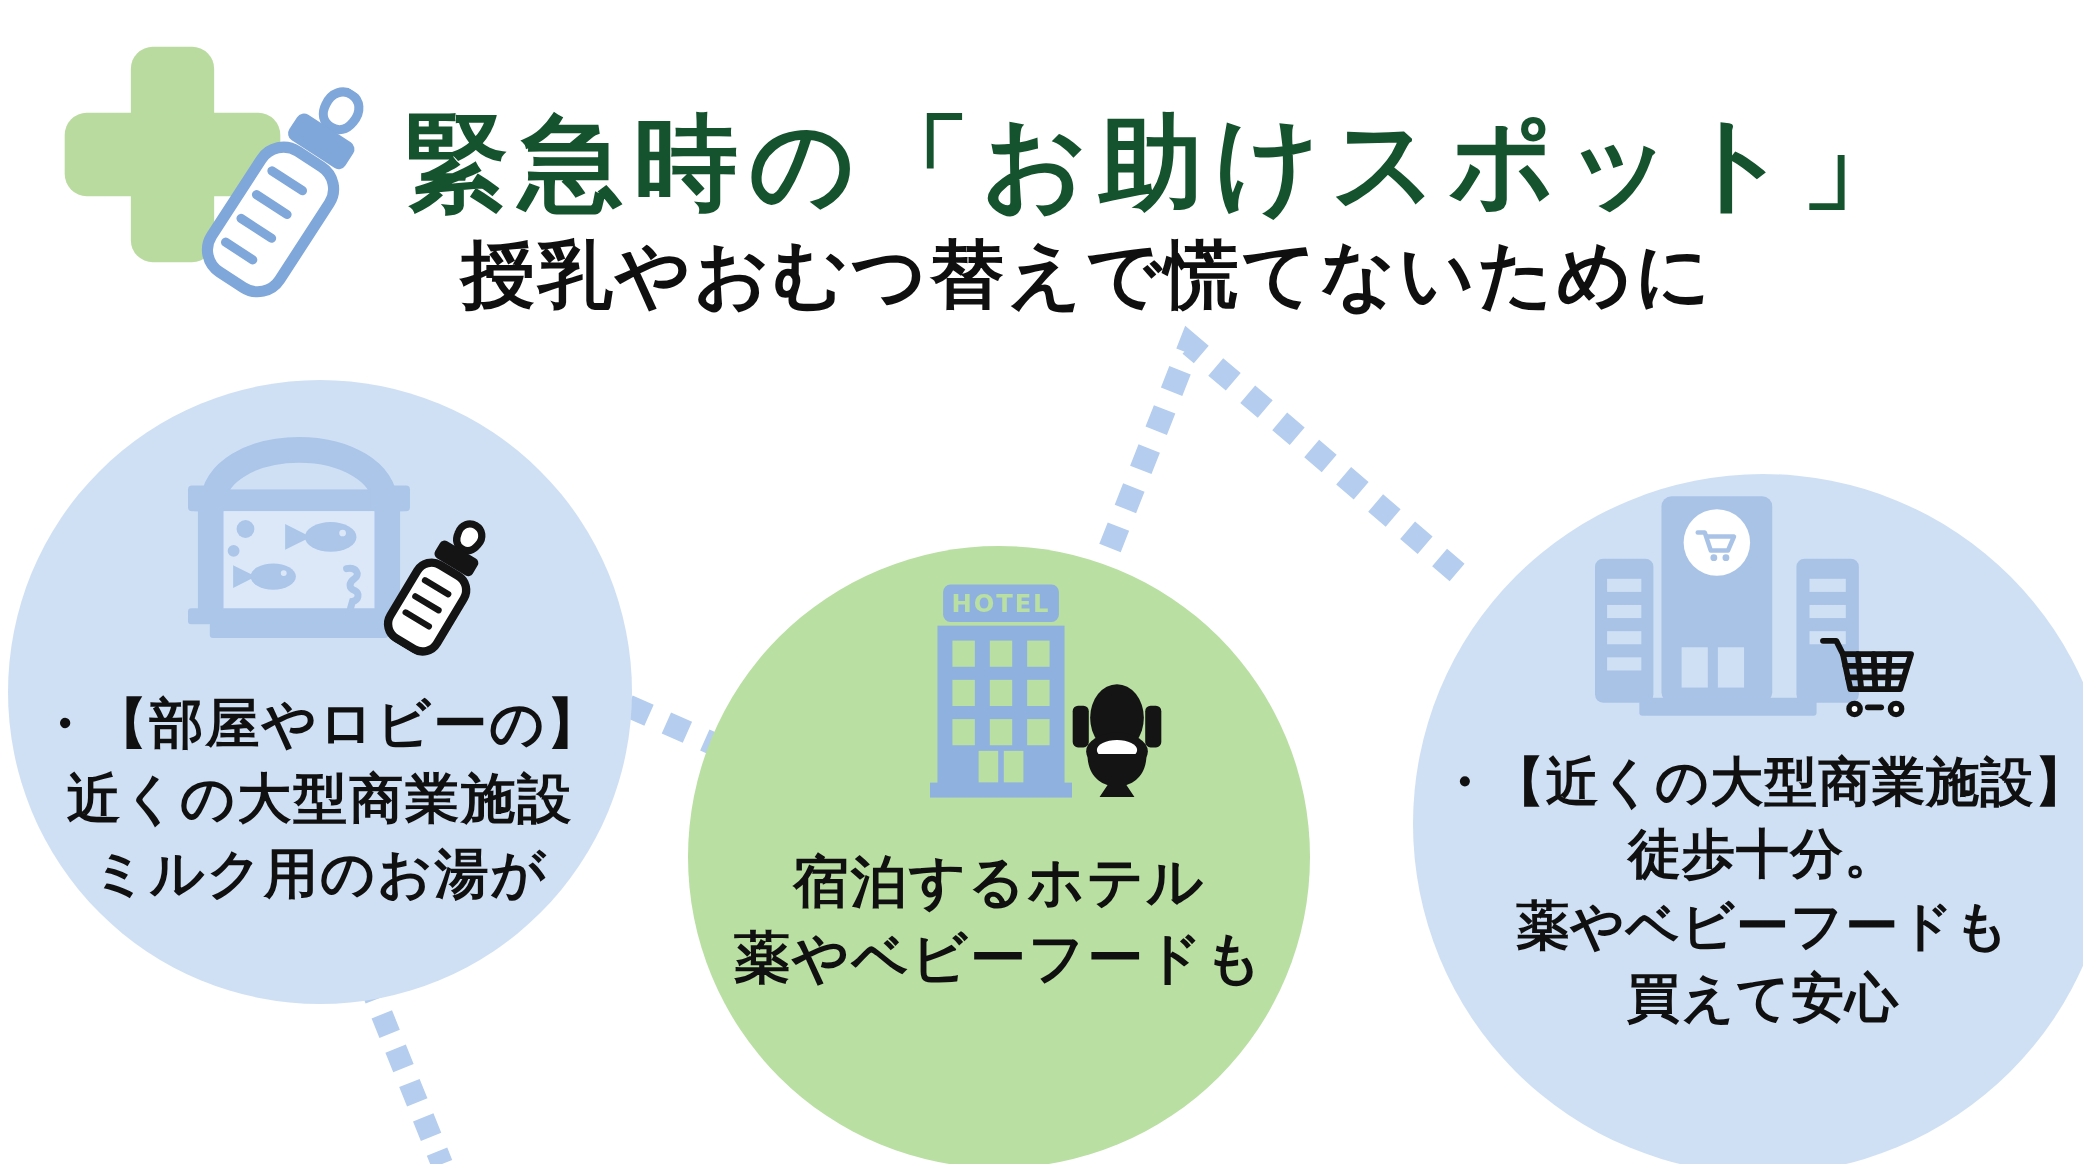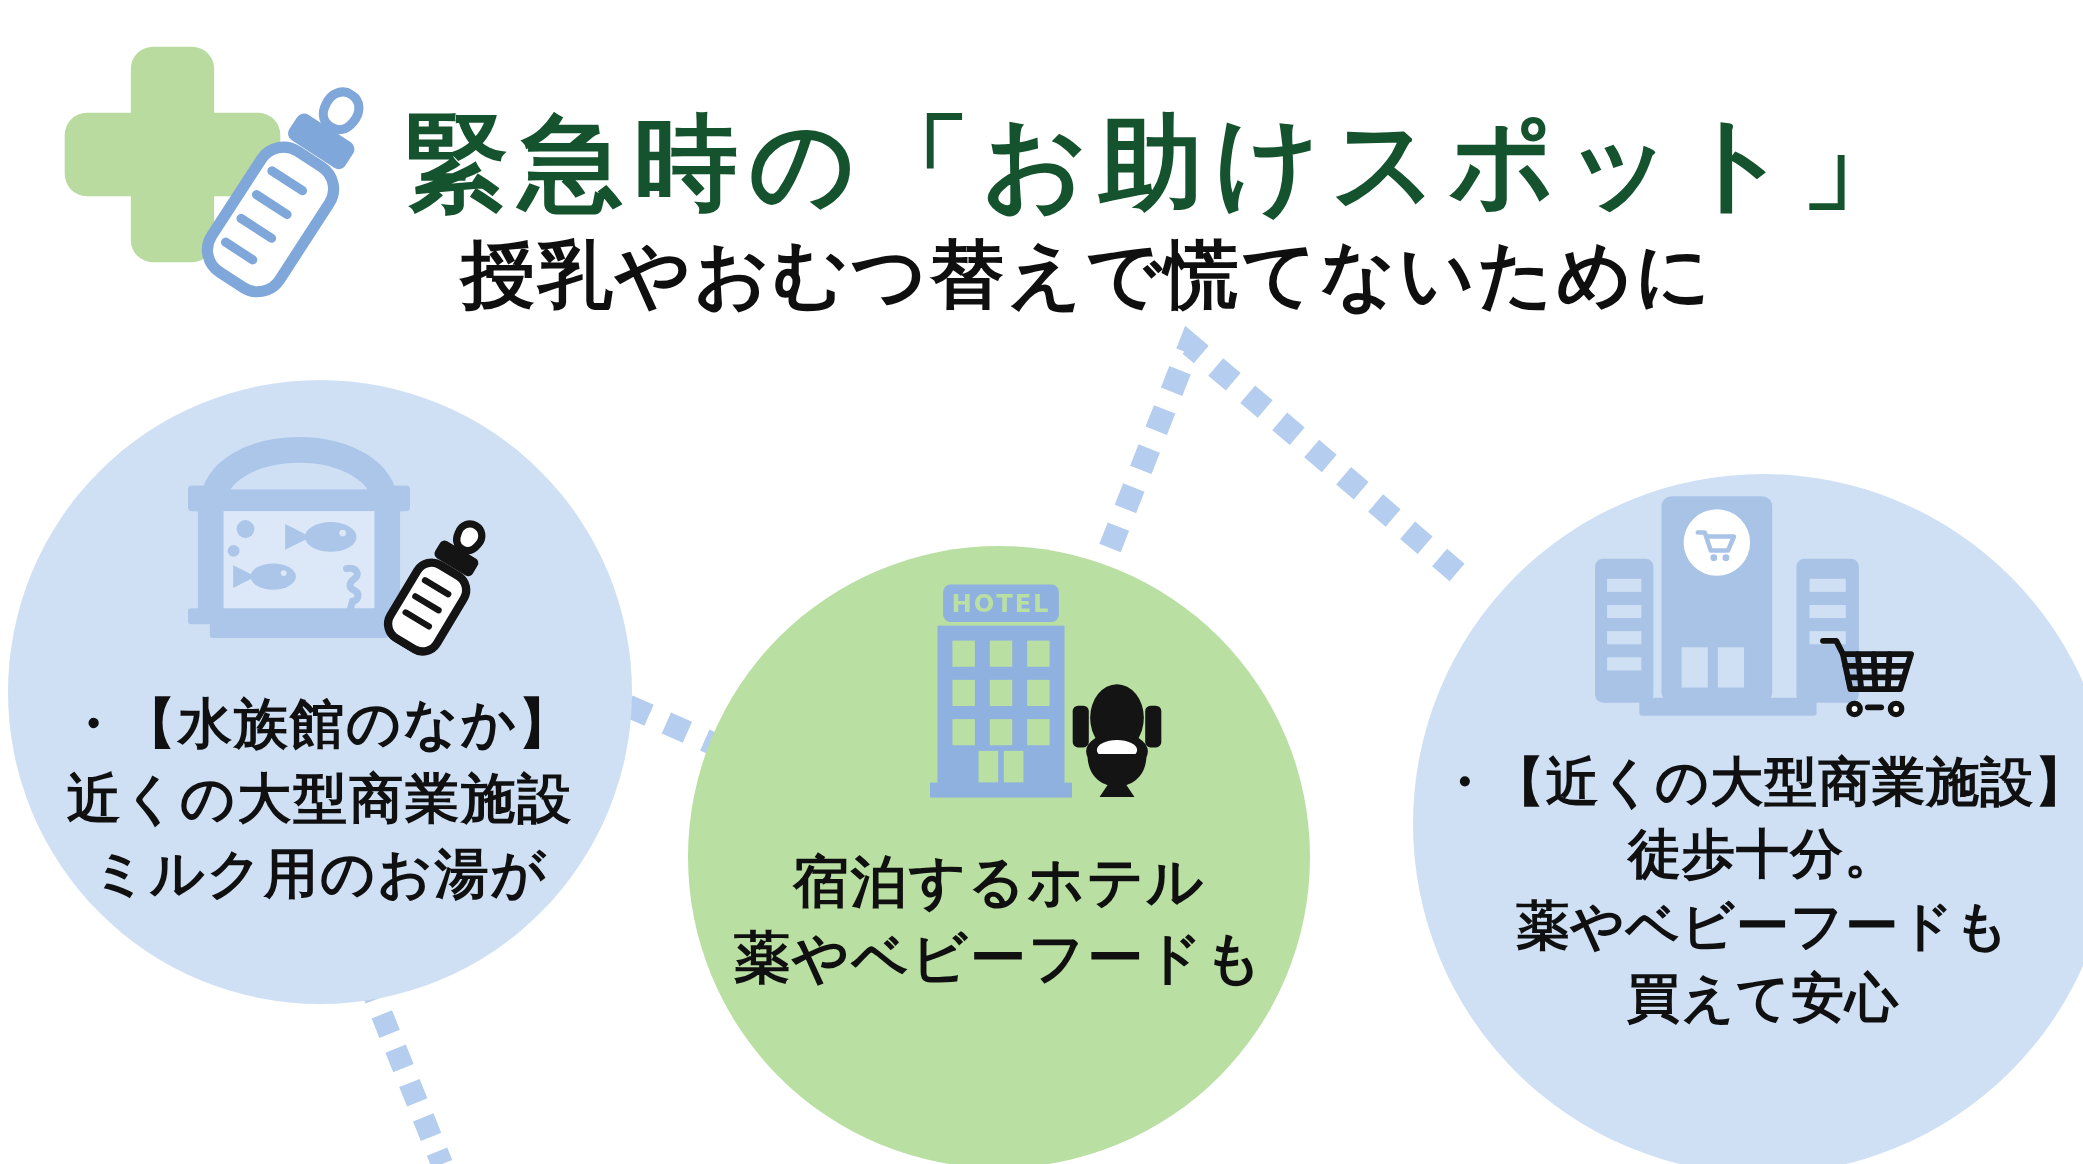--- a/index.html
+++ b/index.html
@@ -105,21 +105,21 @@
       <rect x="26" y="31" width="42" height="19" rx="5" fill="#141414"></rect>
       <rect x="21" y="54" width="52" height="82" rx="16" fill="#ffffff" stroke="#141414" stroke-width="8"></rect>
       <g stroke="#141414" stroke-width="6" stroke-linecap="round">
         <line x1="32" y1="74" x2="58" y2="74"></line>
         <line x1="32" y1="92" x2="58" y2="92"></line>
         <line x1="32" y1="110" x2="58" y2="110"></line>
       </g>
     </svg>
 
     <div class="spot-text">
-      <div>・【水族館のなか】</div>
+      <div>・【部屋やロビーの】</div>
       <div>近くの大型商業施設</div>
       <div>ミルク用のお湯が</div>
     </div>
   </section>
 
   <section class="circle circle-green" id="spot-hotel">
 
     <svg class="hotel-icon" viewBox="0 0 152 230">
       <rect x="14" y="0" width="124" height="40" rx="8" fill="#8fb1df"></rect>
       <text x="76" y="29" text-anchor="middle" font-size="26" font-weight="bold" letter-spacing="2" fill="#b9dfa2">HOTEL</text>

